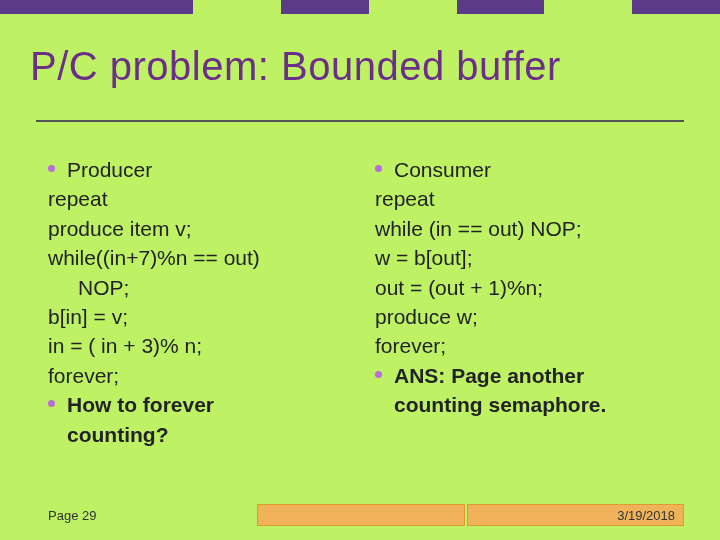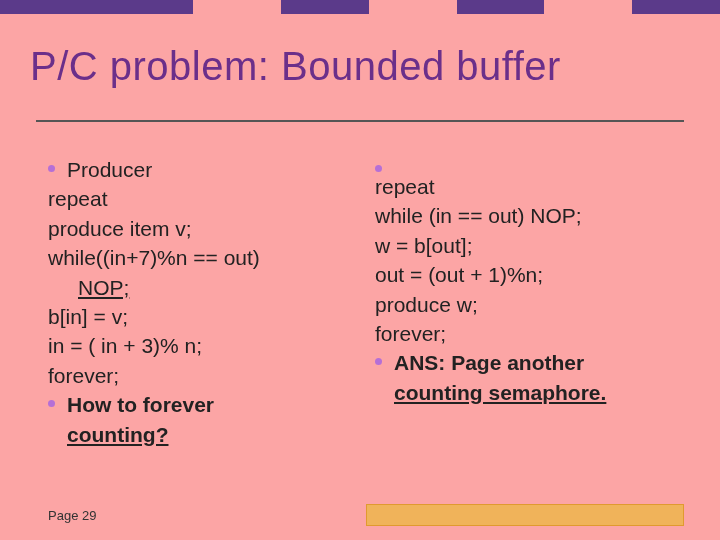--- a/index.html
+++ b/index.html
@@ -1,19 +1,19 @@
 <!DOCTYPE html>
 <html><head>
 <meta charset="utf-8">
 <style>
   * { margin: 0; padding: 0; box-sizing: border-box; }
   html, body { width: 720px; height: 540px; overflow: hidden; font-family: "Comic Sans MS", "Comic Sans", cursive, sans-serif; }
   .slide {
     width: 720px; height: 540px;
-    background: #fca5a5;
+    background: #bef264;
     position: relative;
   }
   .top-strip {
     position: absolute;
     top: 0; left: 0; right: 0;
     height: 14px;
     display: flex;
   }
   .top-strip .seg { flex: 1; height: 100%; }
   .top-strip .seg.filled { background: #5b3a8a; }
@@ -54,21 +54,21 @@
   }
   .line { display: block; }
   .bullet-line { display: flex; align-items: flex-start; }
   .bullet-dot {
     width: 7px; height: 7px; border-radius: 50%;
     background: #b56fd6;
     margin-top: 10px;
     margin-right: 12px;
     flex-shrink: 0;
   }
-  .indent { padding-left: 30px; text-decoration: underline; }
+  .indent { padding-left: 30px; }
   .bold { font-weight: 700; }
 
   .footer {
     position: absolute;
     left: 0; right: 0; bottom: 0;
     height: 40px;
   }
   .footer-boxes {
     position: absolute;
     bottom: 14px;
@@ -127,36 +127,38 @@
       <div class="bullet-line">
         <span class="bullet-dot"></span>
         <span class="bold">How to forever</span>
       </div>
       <span class="line indent bold" style="padding-left:19px">counting?</span>
     </div>
 
     <div class="col">
       <div class="bullet-line">
         <span class="bullet-dot"></span>
+        <span>Consumer</span>
       </div>
       <span class="line">repeat</span>
       <span class="line">while (in == out) NOP;</span>
       <span class="line">w = b[out];</span>
       <span class="line">out = (out + 1)%n;</span>
       <span class="line">produce w;</span>
       <span class="line">forever;</span>
       <div class="bullet-line">
         <span class="bullet-dot"></span>
         <span class="bold">ANS: Page another</span>
       </div>
       <span class="line indent bold" style="padding-left:19px">counting semaphore.</span>
     </div>
 
   </div>
 
   <div class="footer">
     <div class="footer-boxes">
       <div class="footer-cell page">Page 29</div>
       <div class="footer-cell hl"></div>
+      <div class="footer-cell date hl">3/19/2018</div>
     </div>
   </div>
 
 </div>
 
 </body></html>

